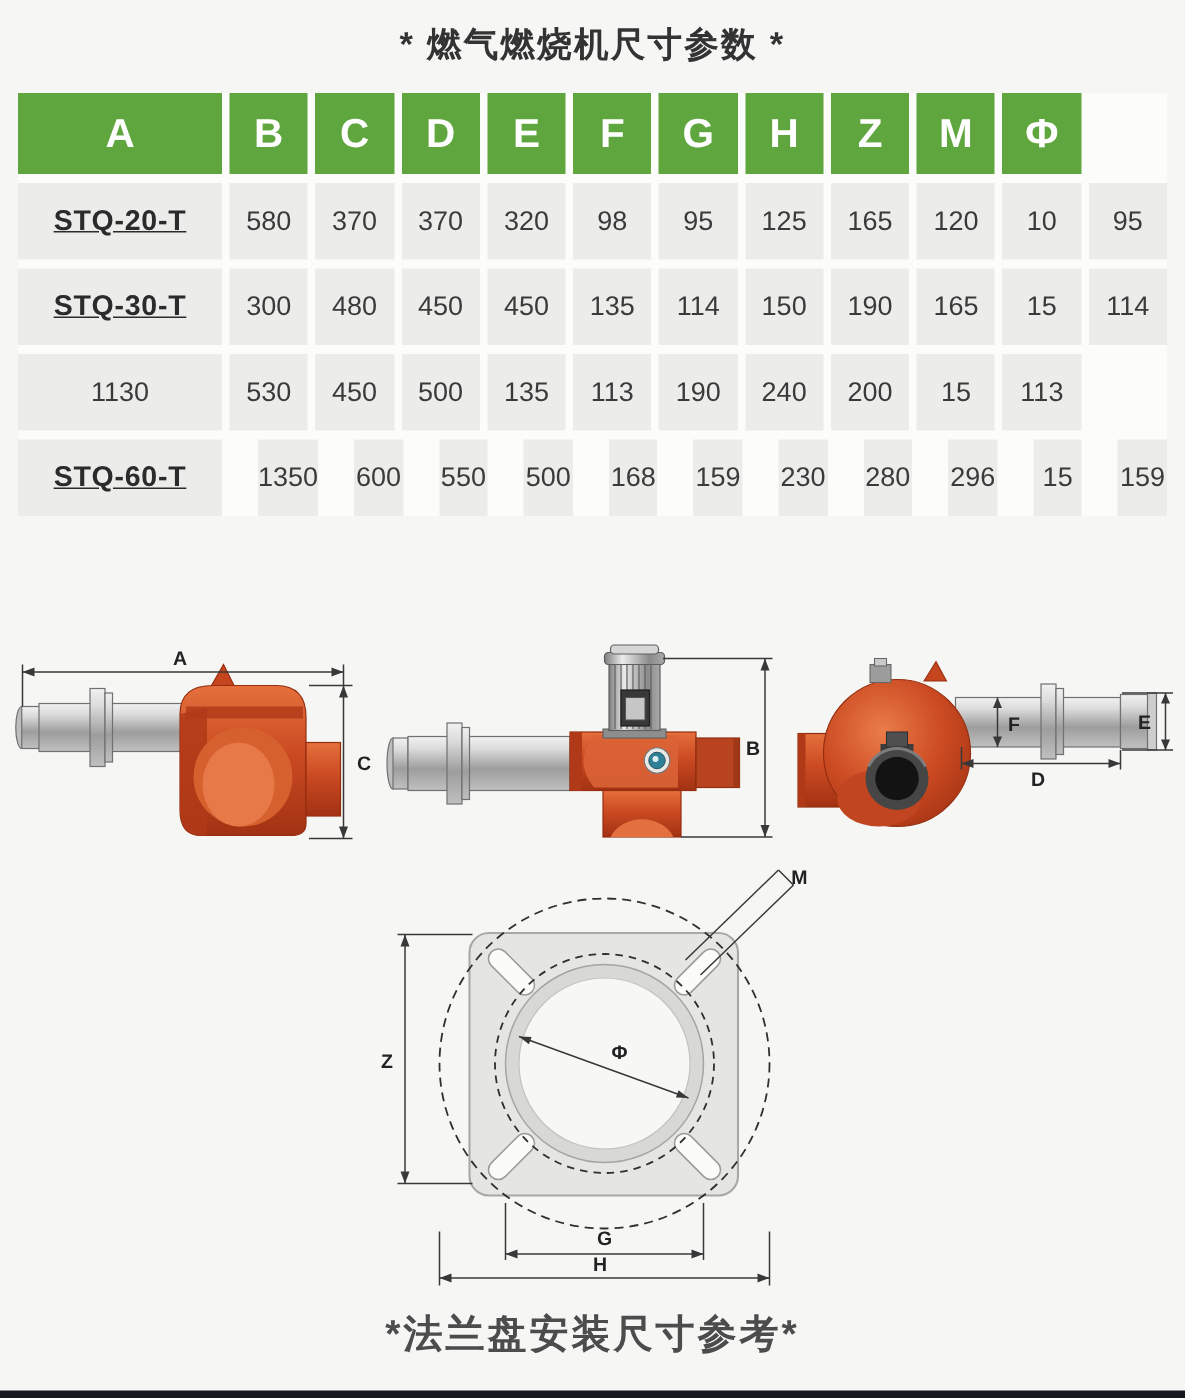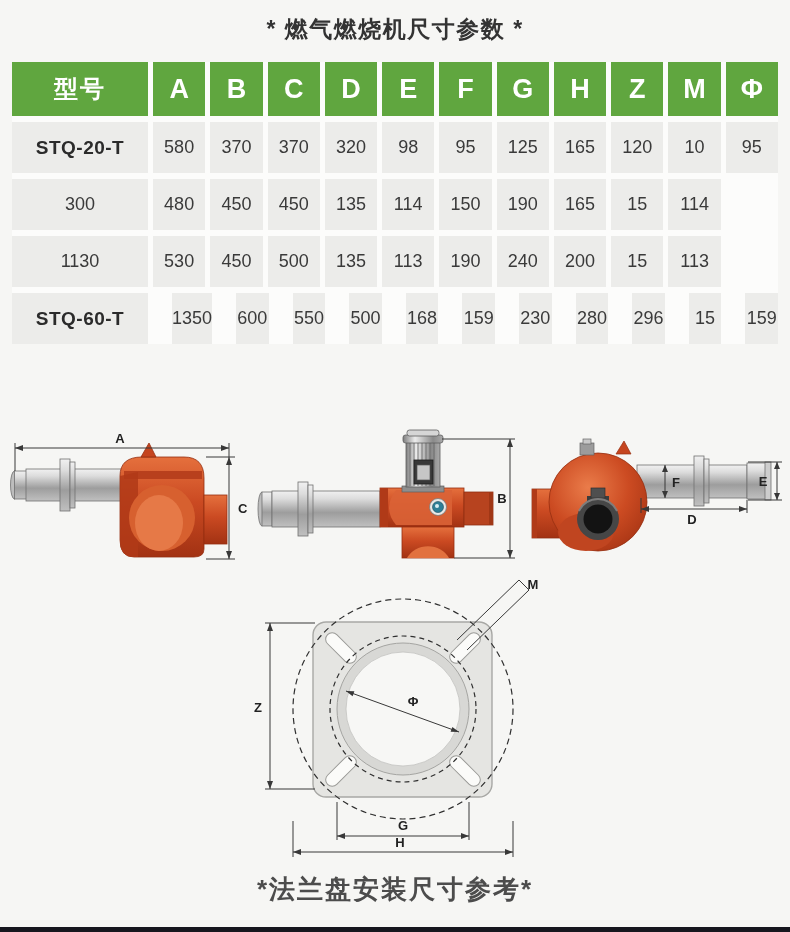--- a/index.html
+++ b/index.html
@@ -16,21 +16,21 @@
   .spec-table { position:absolute; top:62px; left:12px; width:766px; background:#fcfcfb; }
   .trow {
     display:grid; grid-template-columns:136px repeat(11, 1fr);
     column-gap:5px; margin-bottom:6px;
   }
   .trow:last-child { margin-bottom:0;gap:24px; }
   .cell { display:flex; align-items:center; justify-content:center; }
   .th { background:#60a63f; color:#fff; font-weight:bold; font-size:27px; height:54px; }
   .th-model { font-size:24px; letter-spacing:2px; }
   .td { background:#ececea; color:#3a3a3a; font-size:18px; height:51px; }
-  .td-model { font-weight:bold; font-size:19px; color:#2b2b2b; letter-spacing:0.5px; }
+  .td-model { font-weight:bold; font-size:19px; color:#2b2b2b; letter-spacing:0.5px;text-decoration:underline; }
   .drawing { position:absolute; }
   #side-view   { left:8px;   top:432px; }
   #top-view    { left:256px; top:426px; }
   #rear-view   { left:524px; top:438px; }
   #flange-view { left:245px; top:578px; }
   .caption {
     position:absolute; top:872px; left:0; width:790px;
     text-align:center; font-size:26px; font-weight:600; color:#4c4c4c;
     letter-spacing:2px;
   }
@@ -68,21 +68,20 @@
         <stop offset="0.55" stop-color="#cc4b22"></stop>
       <stop offset="1" stop-color="#a63414"></stop>
     </radialGradient>
   </defs>
 </svg>
 
 <div class="page-title">* 燃气燃烧机尺寸参数 *</div>
 
 <div class="spec-table" id="spec-table">
     <div class="trow">
-      <div class="cell th th-model">型号</div>
       <div class="cell th">A</div>
       <div class="cell th">B</div>
       <div class="cell th">C</div>
       <div class="cell th">D</div>
       <div class="cell th">E</div>
       <div class="cell th">F</div>
       <div class="cell th">G</div>
       <div class="cell th">H</div>
       <div class="cell th">Z</div>
       <div class="cell th">M</div>
@@ -96,20 +95,21 @@
       <div class="cell td">320</div>
       <div class="cell td">98</div>
       <div class="cell td">95</div>
       <div class="cell td">125</div>
       <div class="cell td">165</div>
       <div class="cell td">120</div>
       <div class="cell td">10</div>
       <div class="cell td">95</div>
     </div>
     <div class="trow">
+      <div class="cell td td-model">STQ-30-T</div>
       <div class="cell td">300</div>
       <div class="cell td">480</div>
       <div class="cell td">450</div>
       <div class="cell td">450</div>
       <div class="cell td">135</div>
       <div class="cell td">114</div>
       <div class="cell td">150</div>
       <div class="cell td">190</div>
       <div class="cell td">165</div>
       <div class="cell td">15</div>

